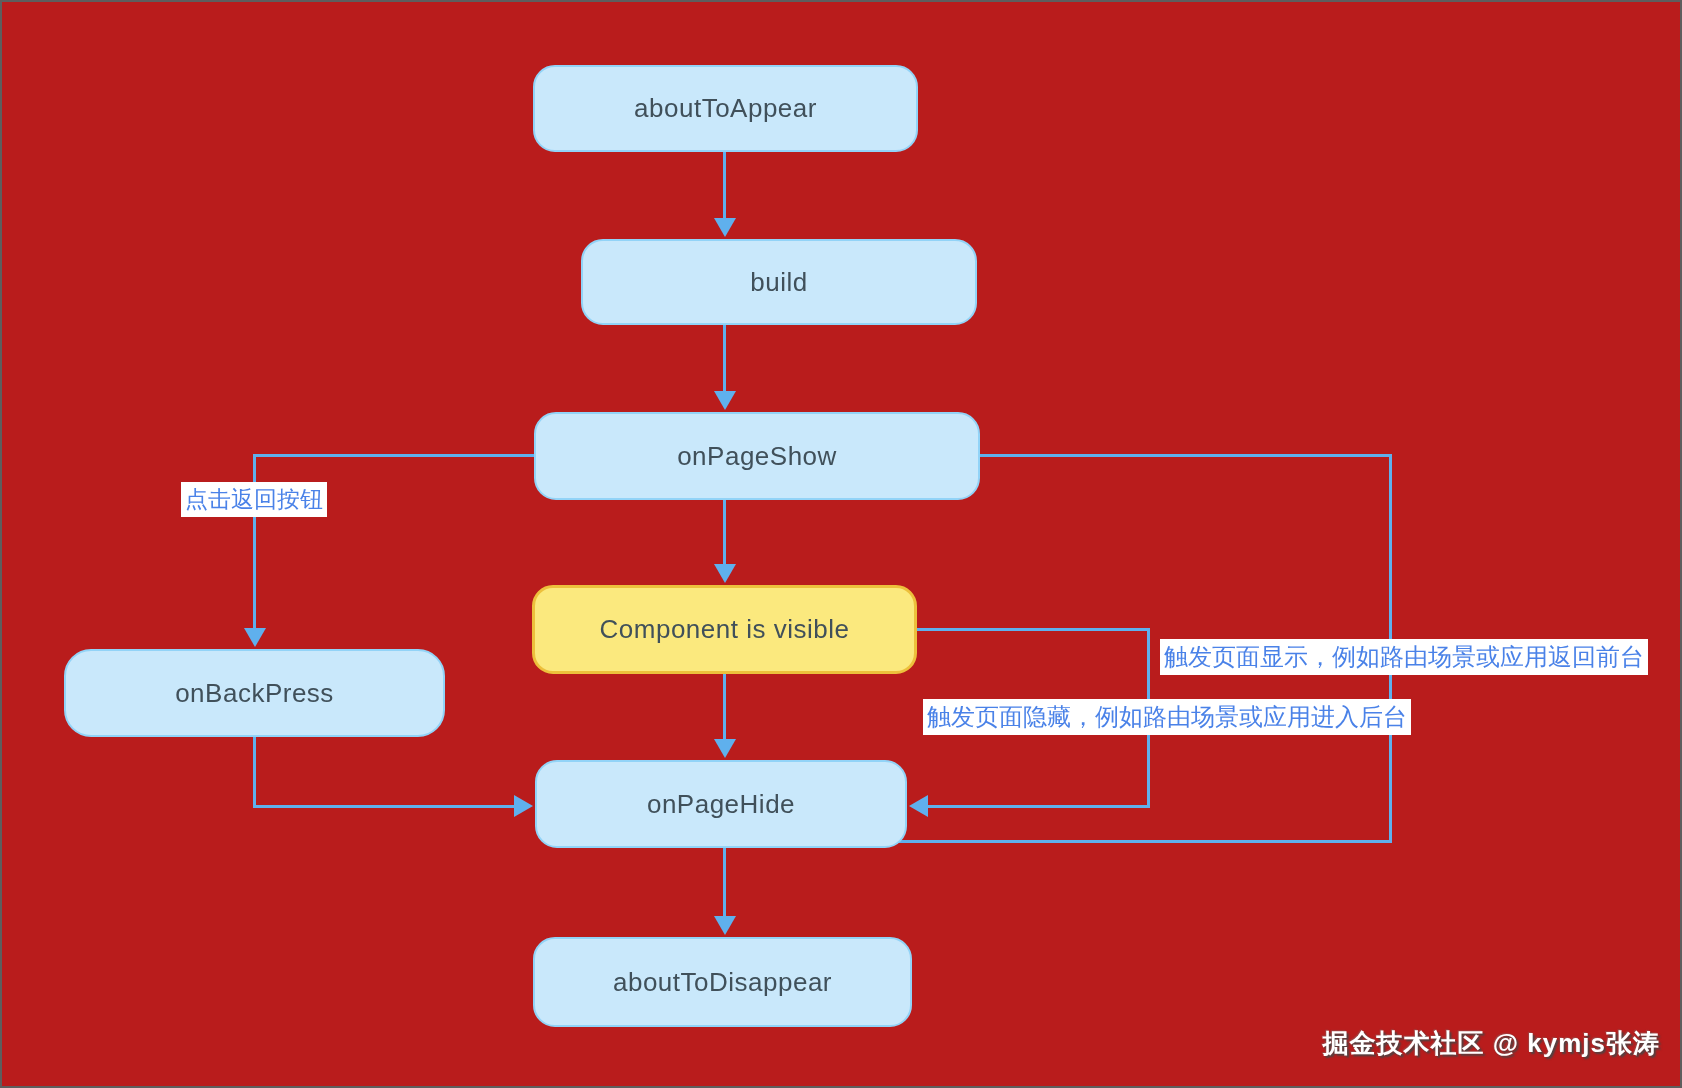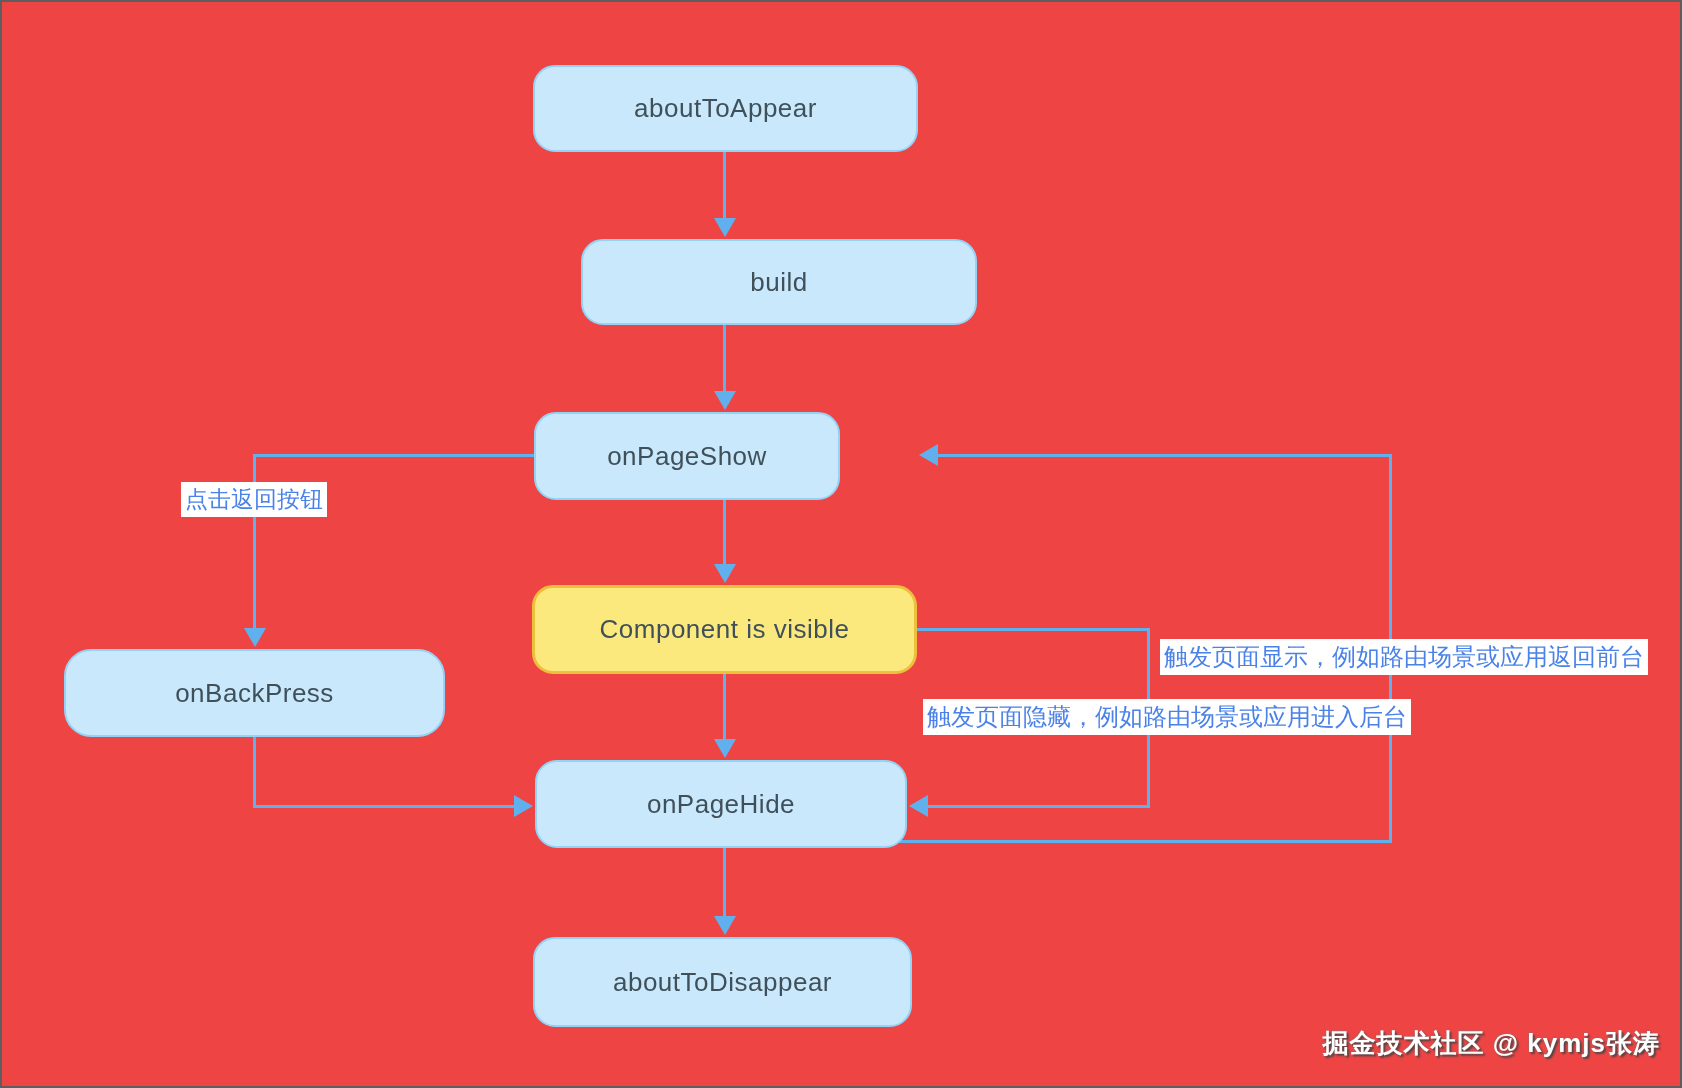--- a/index.html
+++ b/index.html
@@ -1,21 +1,21 @@
 <!DOCTYPE html>
 <html style="--node-fill: #c9e8fb; --node-border: #92d3f7; --highlight-fill: #fbe97e; --highlight-border: #edc03c; --arrow: #5fb0ed; --label-text: #4a82e8; --node-text: #40505a; --frame-border: #5e5e5e;"><head>
 <meta charset="utf-8">
 <style>
   html,body{margin:0;padding:0;background:#fff;}
   .frame{
     position:relative;
     width:1682px;height:1088px;
     box-sizing:border-box;
     border:2px solid #5e5e5e;
-    background:#ef4444;
+    background:#b91c1c;
     font-family:"Liberation Sans", sans-serif;
     overflow:hidden;
   }
   .node{
     position:absolute;
     box-sizing:border-box;
     display:flex;align-items:center;justify-content:center;
     background:var(--node-fill);
     border:2px solid var(--node-border);
     border-radius:22px;
@@ -59,21 +59,21 @@
 <div class="frame">
 
   <div class="node" style="left:531px;top:63px;width:385px;height:87px;">
     <span>aboutToAppear</span>
   </div>
 
   <div class="node" style="left:531px;top:237px;width:396px;height:86px;margin-left:48px;">
     <span>build</span>
   </div>
 
-  <div class="node" style="left:532px;top:410px;width:306px;height:88px;">
+  <div class="node" style="left:532px;top:410px;width:446px;height:88px;">
     <span>onPageShow</span>
   </div>
 
   <div class="node highlight" style="left:530px;top:583px;width:385px;height:89px;border-radius:21px;">
     <span>Component is visible</span>
   </div>
 
   <div class="node" style="left:62px;top:647px;width:381px;height:88px;border-radius:27px;">
     <span>onBackPress</span>
   </div>

